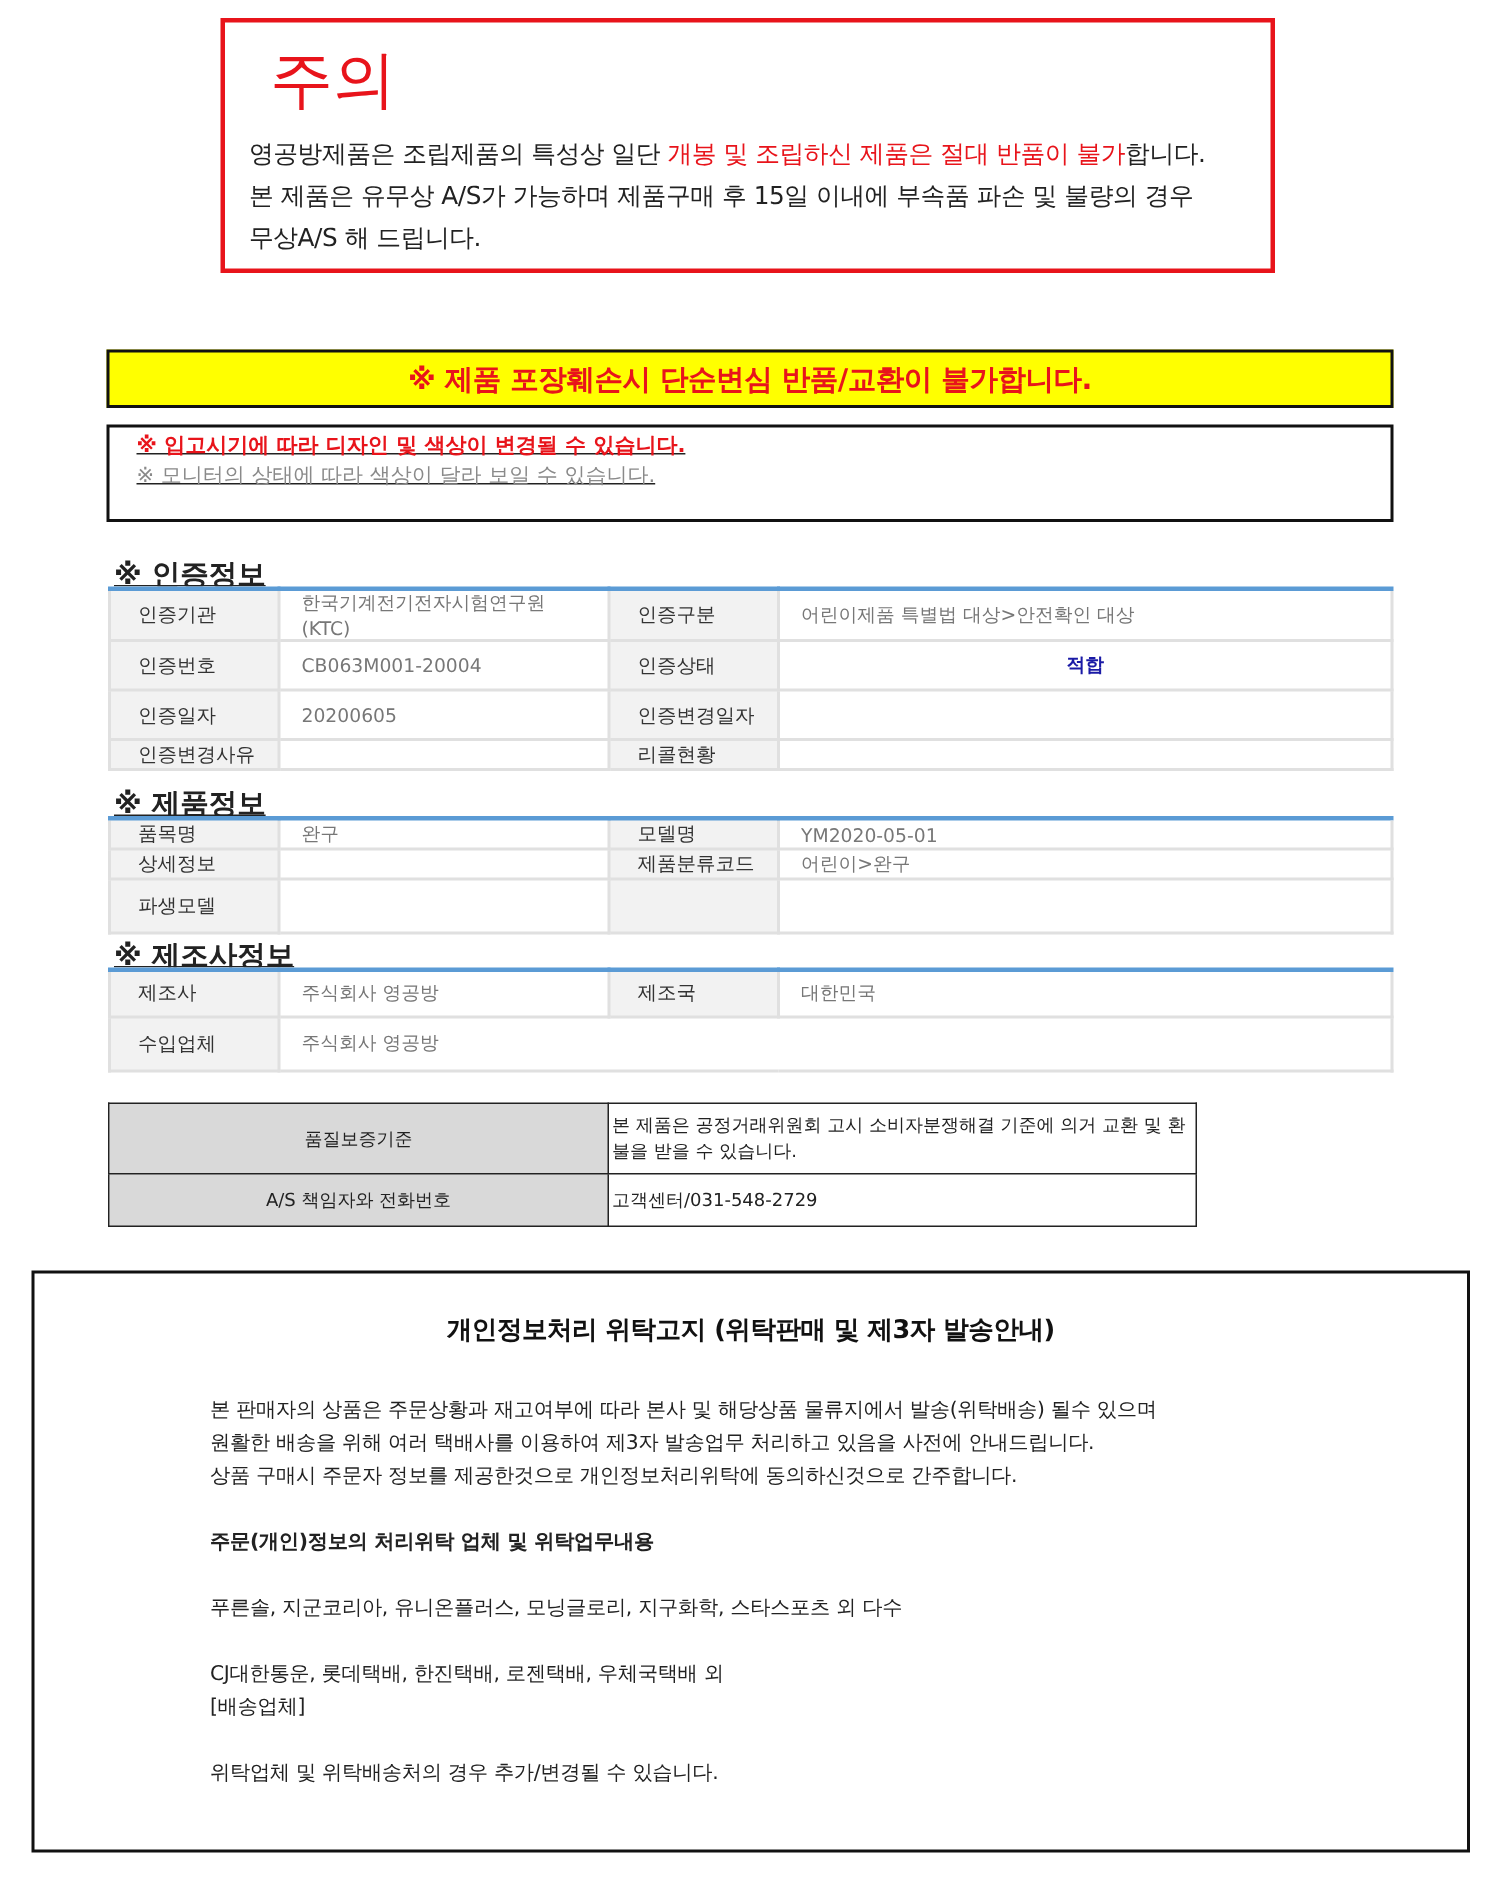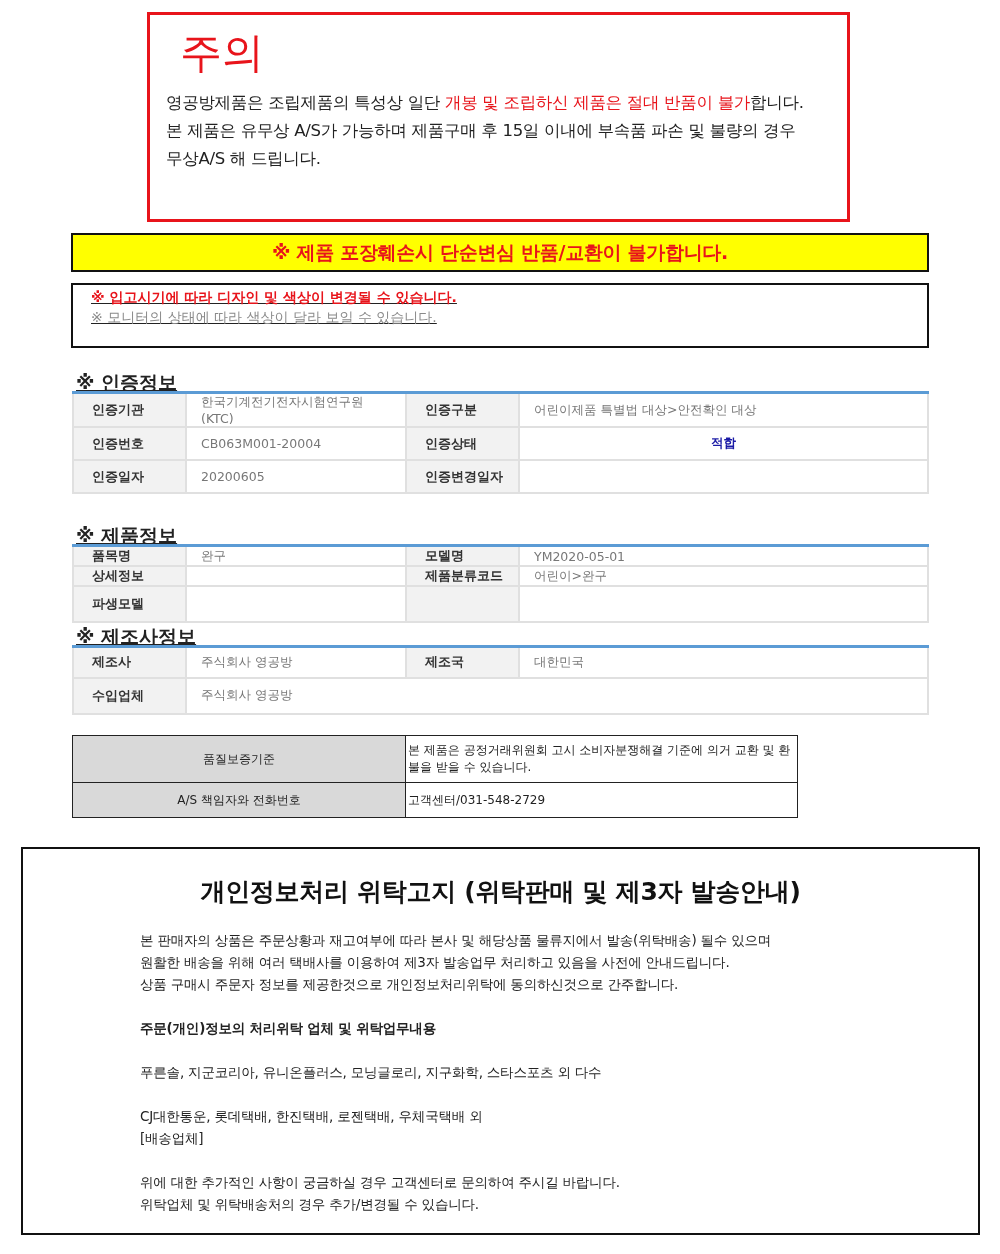--- a/index.html
+++ b/index.html
@@ -1,55 +1,55 @@
 <!DOCTYPE html>
 <html><head>
 <meta charset="utf-8">
 <style>
   * { box-sizing: border-box; margin: 0; padding: 0; }
   html, body { width: 1000px; height: 1254px; background: #ffffff; }
   body { position: relative; font-family: "DejaVu Sans", "Liberation Sans", sans-serif; color: #222; overflow: hidden; }
 
   
-  .caution-box { position: absolute; left: 147px; top: 12px; width: 703px; height: 210px; border: 3px solid #e8141b; background: #fff; }
+  .caution-box { position: absolute; left: 147px; top: 12px; width: 703px; height: 170px; border: 3px solid #e8141b; background: #fff; }
   .caution-title { position: absolute; left: 30px; top: 10px; font-size: 42px; color: #e8141b; font-family: "Liberation Sans", "DejaVu Sans", sans-serif; }
   .caution-body { position: absolute; left: 16px; top: 74px; font-size: 16.5px; line-height: 28px; color: #222; white-space: nowrap; letter-spacing: -0.3px; }
   .caution-body .red { color: #e8141b; }
 
   
   .yellow-banner { position: absolute; left: 71px; top: 233px; width: 858px; height: 39px; background: #ffff00; border: 2px solid #111; display: flex; align-items: center; justify-content: center; }
   .yellow-banner span { color: #e8141b; font-size: 19px; font-weight: bold; letter-spacing: -0.3px; }
 
   
   .notes-box { position: absolute; left: 71px; top: 283px; width: 858px; height: 65px; border: 2px solid #111; padding: 2px 18px; text-decoration: underline; }
   .notes-box div { font-size: 14px; line-height: 20px; white-space: nowrap; }
   .notes-box .red { color: #e8141b; font-weight: bold; }
   .notes-box .grey { color: #8a8a8a; }
 
   
   .section-title { position: absolute; left: 76px; font-size: 19px; font-weight: bold; color: #222; text-decoration: underline; }
 
   
   .info-table { position: absolute; left: 72px; width: 857px; border-collapse: collapse; border-top: 3px solid #5b9bd5; background: #fff; }
   .info-table td { border: 2px solid #e0e0e0; font-size: 12.5px; padding: 0 14px; vertical-align: middle; }
-  .info-table td.lbl { background: #f2f2f2; font-weight: bold; color: #333; font-size: 13px; padding-left: 18px; }
+  .info-table td.lbl { background: #f2f2f2; font-weight: normal; color: #333; font-size: 13px; padding-left: 18px; }
   .info-table td.val { color: #777; }
   .info-table td.val.center { text-align: center; color: #1a1aa6; font-weight: bold; }
 
   
   .warranty-table { position: absolute; left: 72px; top: 735px; width: 726px; border-collapse: collapse; }
   .warranty-table td { border: 1px solid #222; font-size: 12px; color: #222; height: 41px; }
   .warranty-table td.lbl { background: #d9d9d9; text-align: center; width: 333px; }
   .warranty-table td.val { padding-left: 2px; }
   .warranty-table tr:first-child td { height: 47px; }
   .warranty-table tr:nth-child(2) td { height: 35px; }
 
   
   .privacy-box { position: absolute; left: 21px; top: 847px; width: 959px; height: 388px; border: 2px solid #111; background: #fff; }
-  .privacy-title { position: absolute; left: 0; width: 100%; top: 26px; text-align: center; font-size: 25px; font-weight: bold; color: #111; letter-spacing: -0.3px; }
+  .privacy-title { position: absolute; left: 0; width: 100%; top: 26px; text-align: center; font-size: 17px; font-weight: bold; color: #111; letter-spacing: -0.3px; }
   .privacy-body { position: absolute; left: 117px; top: 80px; font-size: 13.5px; color: #222; line-height: 22px; white-space: nowrap; letter-spacing: -0.2px; }
   .privacy-body .bold { font-weight: bold; }
   .privacy-body .gap { height: 22px; }
 </style>
 </head>
 <body>
 
 <div class="caution-box">
   <div class="caution-title">주의</div>
   <div class="caution-body">
@@ -88,20 +88,26 @@
   <tr style="height:33px;">
     <td class="lbl">인증번호</td>
     <td class="val">CB063M001-20004</td>
     <td class="lbl">인증상태</td>
     <td class="val center">적합</td>
   </tr>
   <tr style="height:33px;">
     <td class="lbl">인증일자</td>
     <td class="val">20200605</td>
     <td class="lbl">인증변경일자</td>
+    <td class="val"></td>
+  </tr>
+  <tr style="height:20px;">
+    <td class="lbl">인증변경사유</td>
+    <td class="val"></td>
+    <td class="lbl">리콜현황</td>
     <td class="val"></td>
   </tr>
 </tbody>
   </table>
 
 <div class="section-title" style="top:523px;">※ 제품정보</div>
 <table class="info-table" style="top:544px;">
   <colgroup>
       <col style="width:113px">
       <col style="width:220px">
@@ -172,16 +178,15 @@
     <div>원활한 배송을 위해 여러 택배사를 이용하여 제3자 발송업무 처리하고 있음을 사전에 안내드립니다.</div>
     <div>상품 구매시 주문자 정보를 제공한것으로 개인정보처리위탁에 동의하신것으로 간주합니다.</div>
     <div class="gap"></div>
     <div class="bold">주문(개인)정보의 처리위탁 업체 및 위탁업무내용</div>
     <div class="gap"></div>
     <div>푸른솔, 지군코리아, 유니온플러스, 모닝글로리, 지구화학, 스타스포츠 외 다수</div>
     <div class="gap"></div>
     <div>CJ대한통운, 롯데택배, 한진택배, 로젠택배, 우체국택배 외</div>
     <div>[배송업체]</div>
     <div class="gap"></div>
-    <div>위에 대한 추가적인 사항이 궁금하실 경우 고객센터로 문의하여 주시길 바랍니다.</div>
     <div>위탁업체 및 위탁배송처의 경우 추가/변경될 수 있습니다.</div>
   </div>
 </div>
 
 </body></html>

